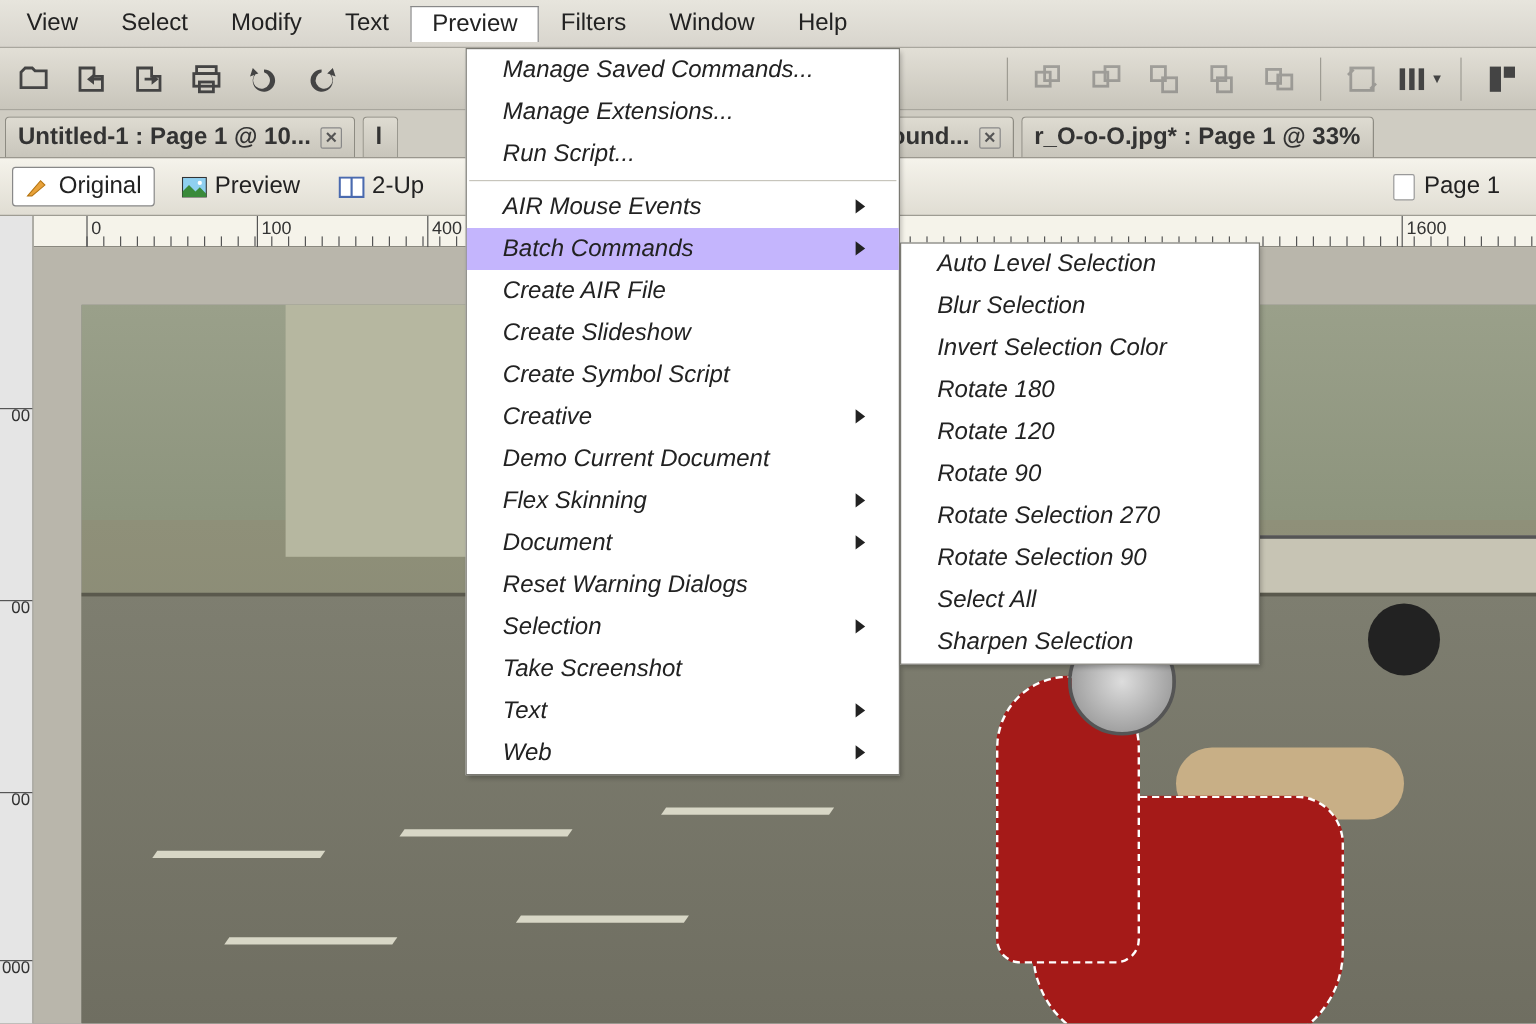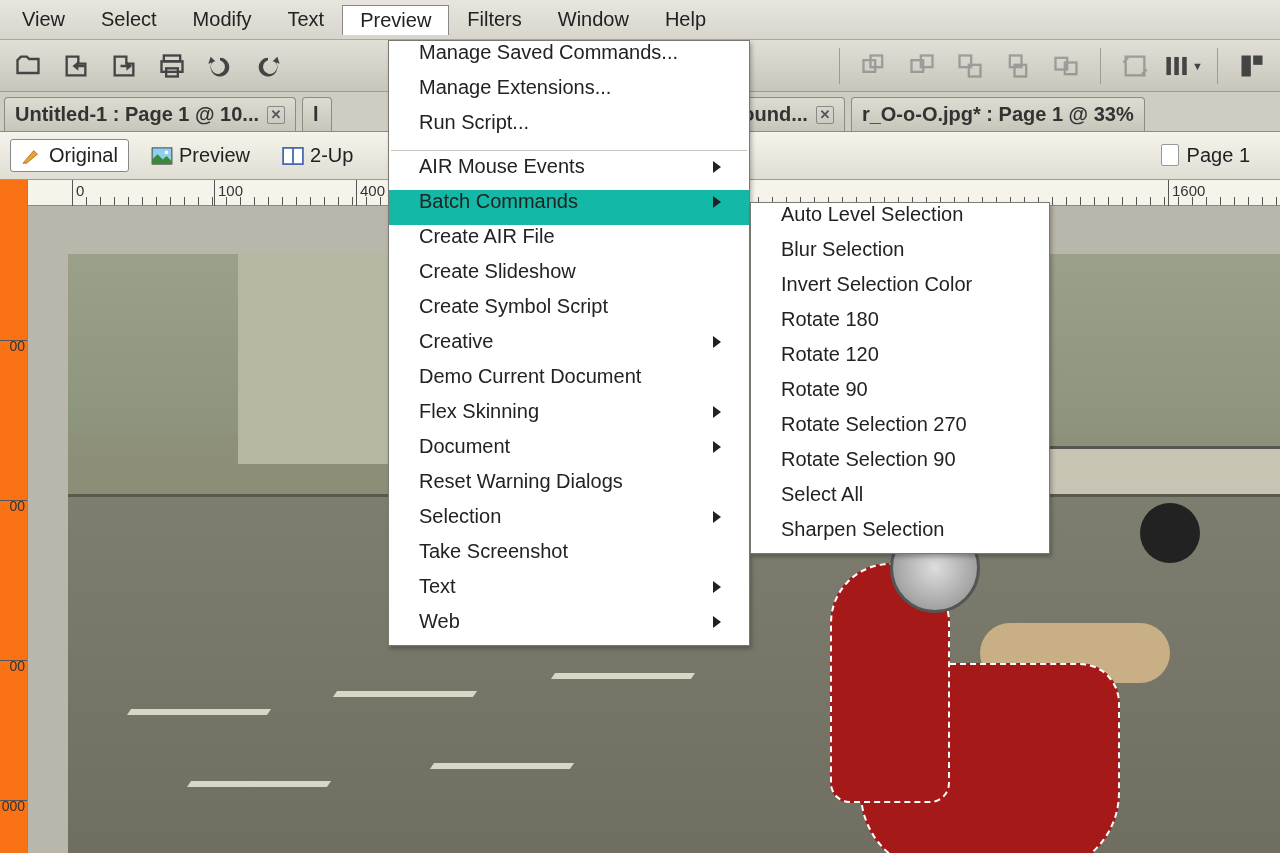--- a/index.html
+++ b/index.html
@@ -16,50 +16,50 @@
 .tbtn.dim svg { opacity:.5; }
 
 .tabs { height:40px; background:#cfccc2; border-bottom:1px solid #8d8b82; display:flex; align-items:flex-end; padding-left:4px; overflow:hidden;}
 .tab { background:linear-gradient(#dedbd1,#c8c5bb); border:1px solid #8d8b82; border-bottom:none; border-radius:4px 4px 0 0; height:34px; display:flex; align-items:center; padding:0 10px; margin-right:6px; font-weight:bold; color:#333; white-space:nowrap;}
 .tab .close { width:18px; height:18px; border:1px solid #888; border-radius:2px; margin-left:8px; display:flex; align-items:center; justify-content:center; font-size:13px; color:#555;}
 
 .viewbar { height:48px; background:linear-gradient(#f5f3eb,#e0ddd3); border-bottom:1px solid #9e9c93; display:flex; align-items:center; padding:0 10px; gap:12px;}
 .viewbtn { display:flex; align-items:center; gap:6px; padding:4px 10px; border-radius:3px; }
 .viewbtn.active { background:#fff; border:1px solid #888;}
 .viewbtn .ico { width:22px; height:18px; }
-.pagesel { margin-left:auto; display:flex; align-items:flex-start; gap:8px; padding-right:20px;}
+.pagesel { margin-left:auto; display:flex; align-items:flex-end; gap:8px; padding-right:20px;}
 .pagesel .pageico { width:18px;height:22px;border:1px solid #999;background:#fff;border-radius:2px;}
 
 .ruler { position:absolute; left:28px; right:0; top:180px; height:26px; background:#f5f3ea; border-bottom:1px solid #8a887f;}
 .ruler .tick { position:absolute; top:0; height:26px; border-left:1px solid #555;}
 .ruler .ticklbl { position:absolute; top:2px; font-size:15px; color:#333;}
 .minor { position:absolute; bottom:0; width:1px; height:8px; background:#555;}
-.vruler { position:absolute; left:0; top:180px; width:28px; bottom:0; background:#f97316; border-right:1px solid #8a887f;}
+.vruler { position:absolute; left:0; top:180px; width:28px; bottom:0; background:#e5e5e5; border-right:1px solid #8a887f;}
 .vruler .vt { position:absolute; left:0; right:0; border-top:1px solid #555;}
 .vruler .vlbl { position:absolute; right:2px; font-size:14px; color:#333; transform:translateY(-2px);}
 
 .canvas { position:absolute; left:28px; top:206px; right:0; bottom:0; background:#b9b6ab; overflow:hidden;}
 .canvas .img { position:absolute; left:40px; top:48px; right:0; bottom:0; background:#777; }
 
 .sky { position:absolute; inset:0; background:linear-gradient(#9aa08a 0%, #8d947d 30%, #8f9079 30%, #7f7e6c 100%); }
 .road { position:absolute; left:0; right:0; top:40%; bottom:0; background:linear-gradient(#7e7e70, #6f6e61);}
 .road::before{content:"";position:absolute;left:0;right:0;top:0;height:3px;background:#5a594d;}
 .lane { position:absolute; background:#d8d7c6; height:6px; transform:skewX(-35deg);}
 .curb {position:absolute;right:0;top:32%;width:30%;height:80px;background:#c7c4b4;border-top:3px solid #555;border-bottom:3px solid #555;}
 .building{position:absolute;left:14%;top:0;width:60%;height:35%;background:#b6b7a0;}
 .scooter { position:absolute; right:80px; bottom:-50px; width:370px; height:400px;}
 .scooter .body{position:absolute;left:30px;top:160px;width:260px;height:210px;background:#a51a18;border-radius:60px 40px 80px 80px;border:2px dashed #fff;}
 .scooter .front{position:absolute;left:0;top:60px;width:120px;height:240px;background:#a51a18;border-radius:60px 60px 20px 20px;border:2px dashed #fff;}
 .scooter .light{position:absolute;left:60px;top:20px;width:90px;height:90px;border-radius:50%;background:radial-gradient(#ddd,#888);border:3px solid #555;}
 .scooter .mirror{position:absolute;right:0;top:0;width:60px;height:60px;border-radius:50%;background:#222;}
 .scooter .seat{position:absolute;left:150px;top:120px;width:190px;height:60px;background:#c8af86;border-radius:30px;}
 
 .menu { position:absolute; background:#fff; border:1px solid #7a7972; box-shadow:2px 3px 4px rgba(0,0,0,0.25); }
-.menu .row { display:flex; align-items:flex-start; height:35px; padding:0 28px 0 30px; white-space:nowrap; cursor:default;}
-.menu .row.hover { background:#14b8a6; }
+.menu .row { display:flex; align-items:center; height:35px; padding:0 28px 0 30px; white-space:nowrap; cursor:default;font-style:italic;}
+.menu .row.hover { background:#c4b5fd; }
 .menu .row.sep { height:0; border-top:1px solid #c7c5bc; margin:4px 2px; padding:0;}
 .menu .arrow { margin-left:auto; padding-left:40px;}
 .menu .arrow::after{content:"";display:inline-block;border-left:8px solid #222;border-top:6px solid transparent;border-bottom:6px solid transparent;}
 #menu1 { left:388px; top:40px; width:362px; }
 #menu2 { left:750px; top:202px; width:300px;}
 .gap { position:absolute; background:linear-gradient(#e2dfd6,#c8c5bb);}
 </style>
 </head>
 <body>
 

